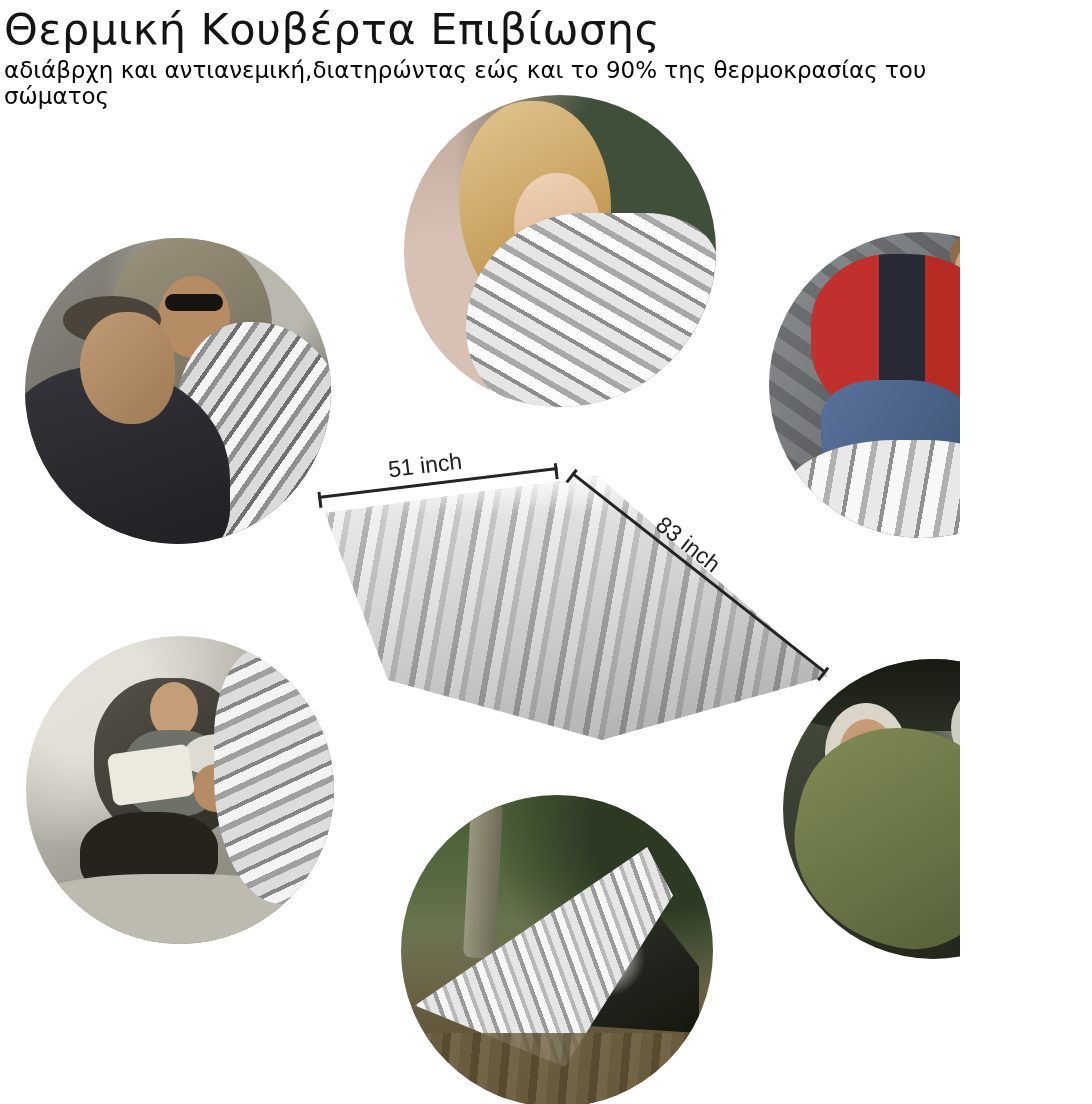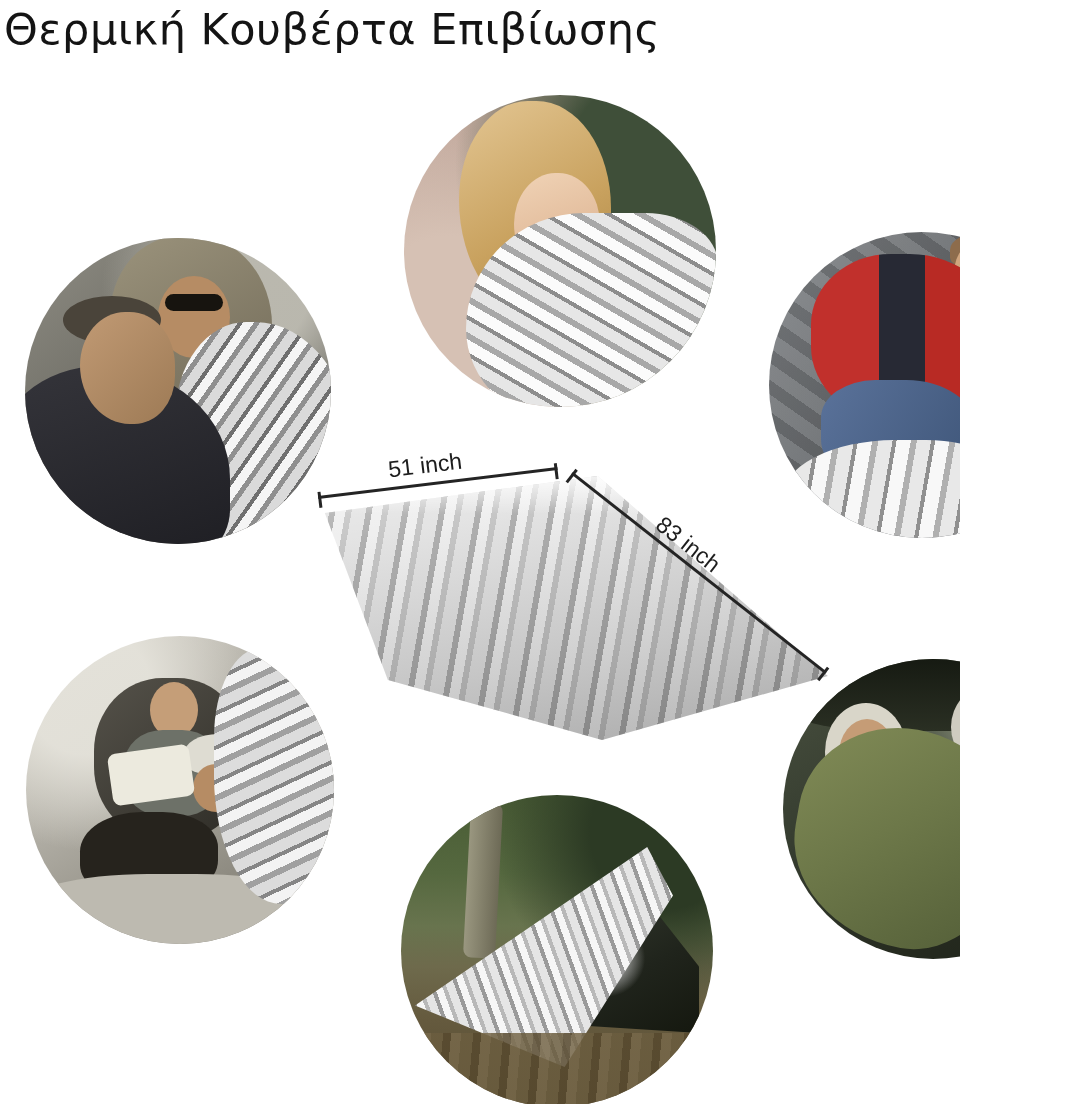--- a/index.html
+++ b/index.html
@@ -152,20 +152,21 @@
     font-family:"Liberation Sans",sans-serif;}
   #label51{left:388px;top:444px;transform:rotate(-6.9deg);}
   #label83{left:651px;top:523px;transform:rotate(38.2deg);}
 </style>
 </head>
 <body>
 
 <div class="canvas">
 
   <h1 class="title">Θερμική Κουβέρτα Επιβίωσης</h1>
+  <p class="subtitle">αδιάβρχη και αντιανεμική,διατηρώντας εώς και το 90% της θερμοκρασίας του σώματος</p>
 
   <div class="photo" id="photo-tl" aria-label="Two hikers wrapped in silver foil blanket on a mountainside">
     <div class="blob" id="tl-hood"></div>
     <div class="blob" id="tl-face-back"></div>
     <div class="blob" id="tl-sunglasses"></div>
     <div class="blob" id="tl-foil"></div>
     <div class="blob" id="tl-man-front"></div>
     <div class="blob" id="tl-cap-front"></div>
     <div class="blob" id="tl-face-front"></div>
   </div>

